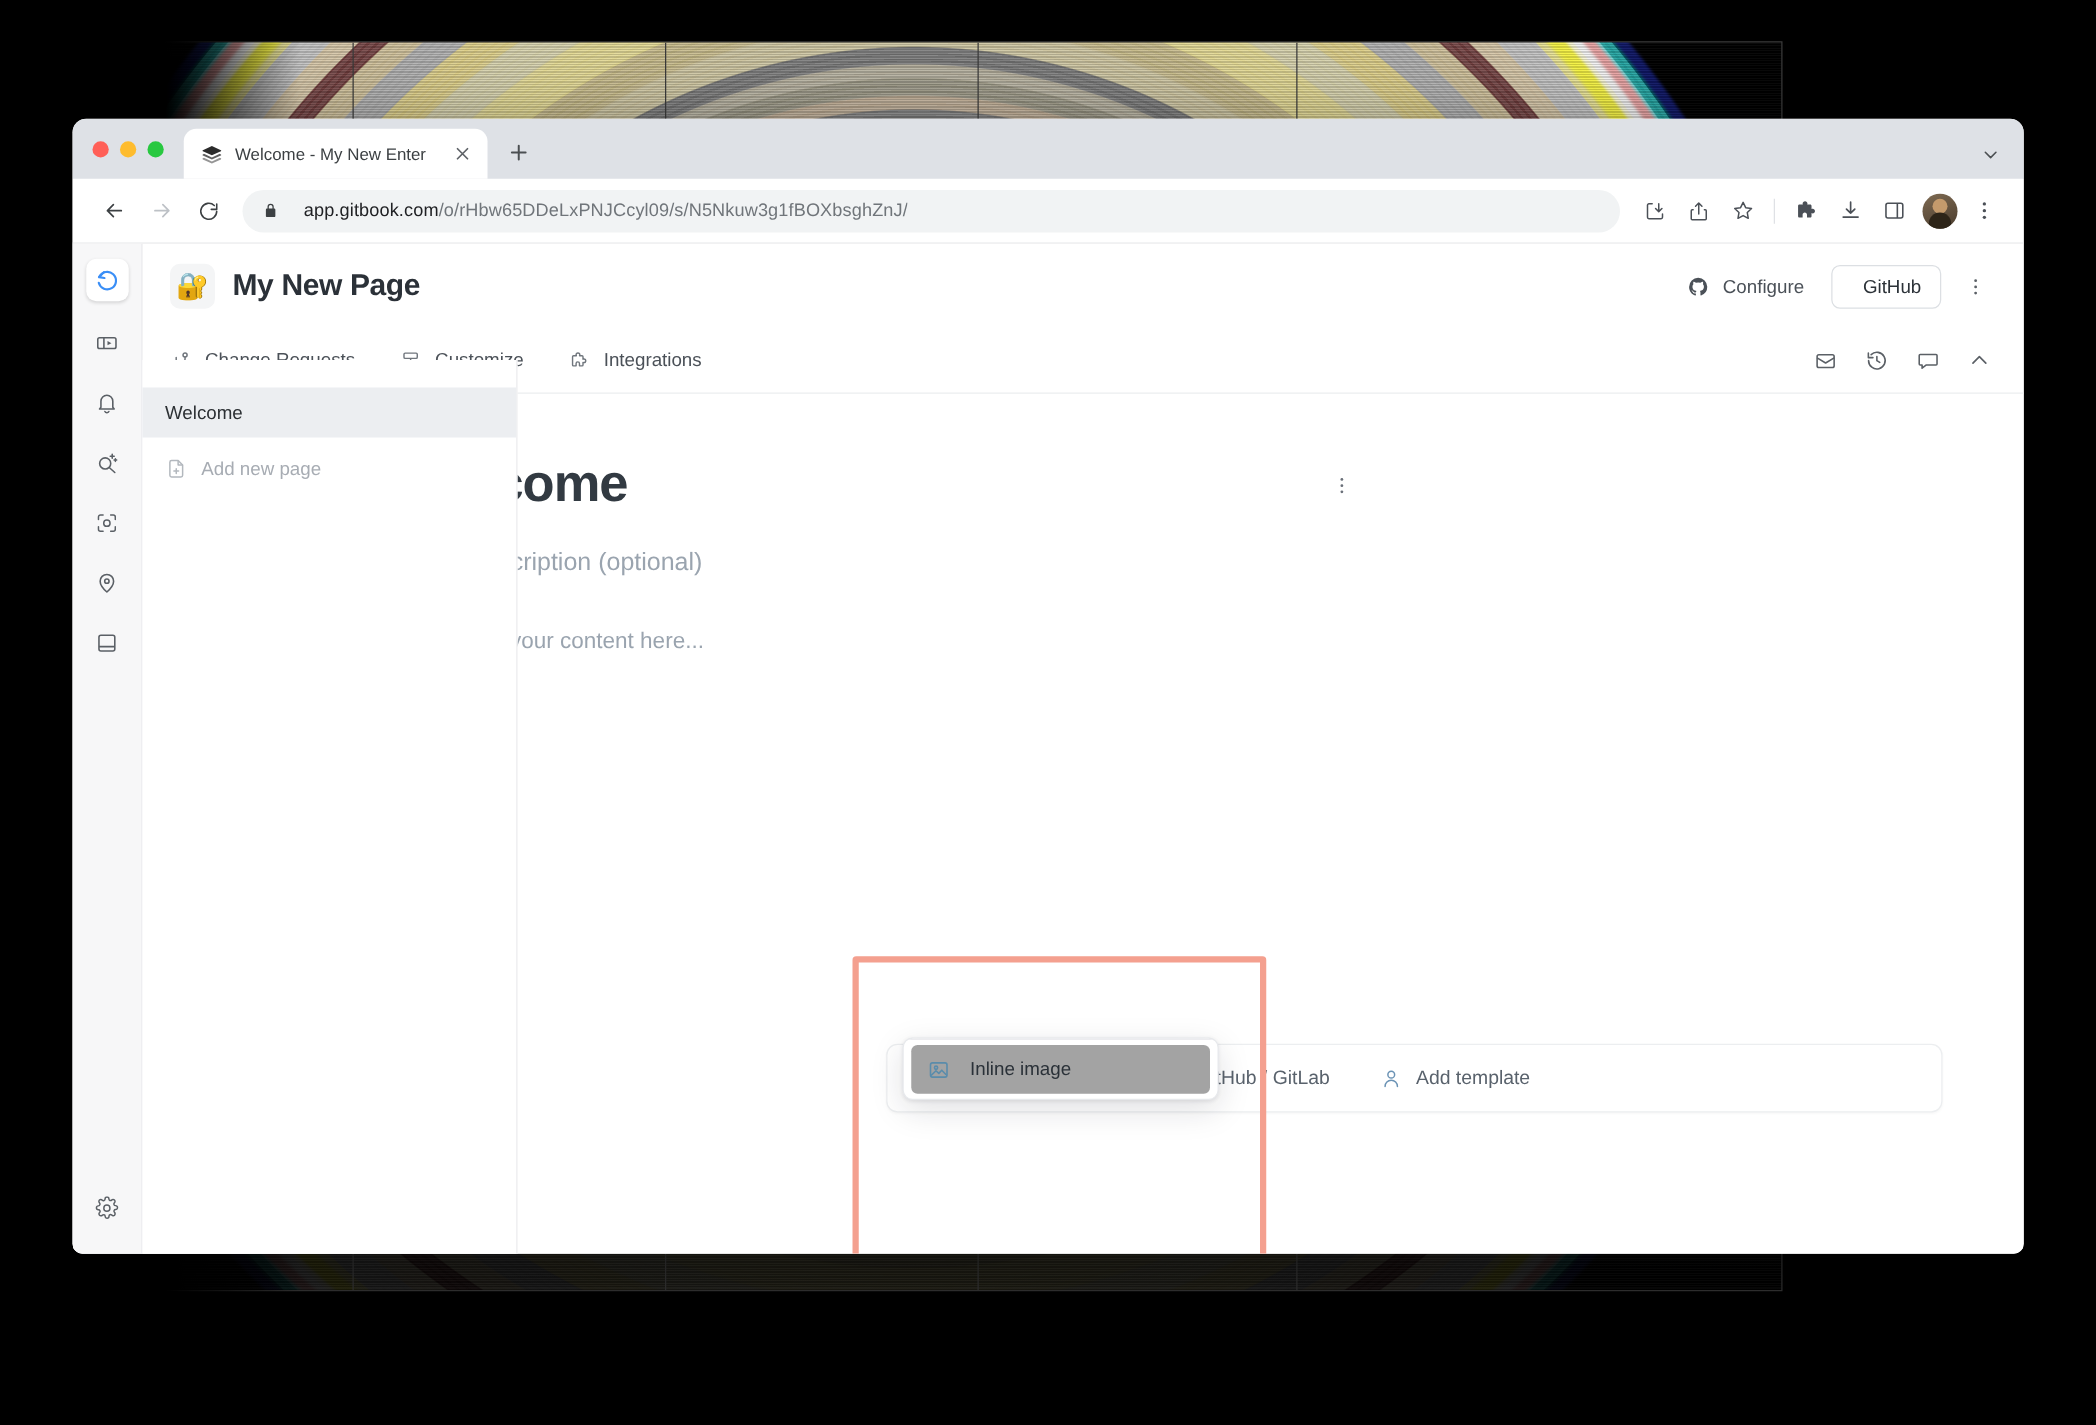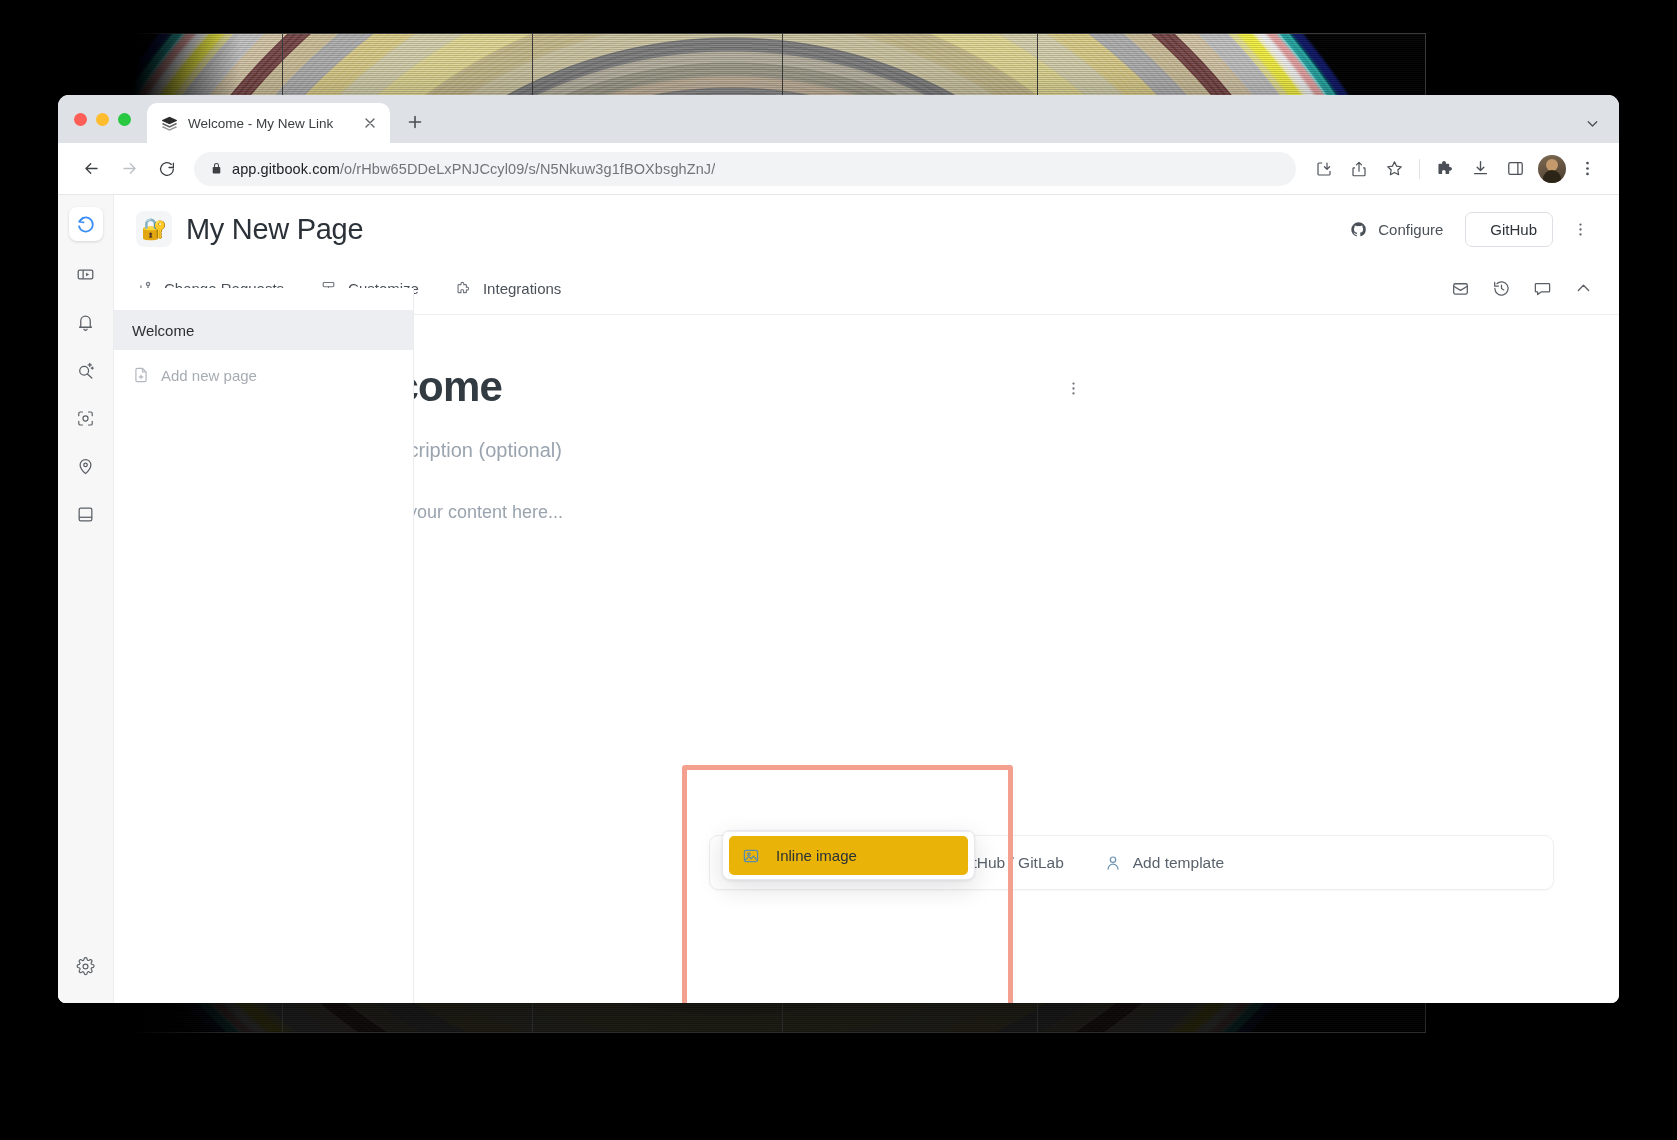--- a/index.html
+++ b/index.html
@@ -163,21 +163,21 @@
     display: flex; align-items: center; gap: 9px;
     padding: 0 16px;
     min-width: 0;
   }
   .lock-ico { width: 13px; height: 13px; color: #3c4043; flex: 0 0 13px; display: flex; }
   .urltext {
     font-size: 14.5px; color: #70757a; white-space: nowrap;
     overflow: hidden; text-overflow: ellipsis;
     letter-spacing: 0.1px;
   }
-  .urltext b { color: #202124; font-weight: 400; }
+  .urltext b { color: #202124; font-weight: 400; margin-left: 11px; }
   .omni-icons { display: flex; align-items: center; gap: 3px; }
   .omni-icons .navbtn { width: 32px; height: 32px; flex: 0 0 32px; color: #4b5057; }
   .omni-sep { width: 1px; height: 20px; background: #dfe1e5; margin: 0 6px; }
   .avatar-pill {
     width: 28px; height: 28px; border-radius: 50%;
     background: linear-gradient(160deg,#7e6a52,#4a3c2e);
     margin: 0 2px 0 4px; overflow: hidden; position: relative;
     flex: 0 0 28px;
   }
   .avatar-pill::after {
@@ -228,21 +228,21 @@
 
   .gb-header {
     height: 68px; display: flex; align-items: center;
     padding: 0 26px 0 22px; gap: 14px;
   }
   .gb-emoji-box {
     width: 36px; height: 36px; border-radius: 8px;
     background: #f4f5f6; display: flex; align-items: center; justify-content: center;
     font-size: 21px; flex: 0 0 36px;
   }
-  .gb-title { font-size: 29px; font-weight: 400; color: #2b3138; letter-spacing: -0.3px; }
+  .gb-title { font-size: 24px; font-weight: 700; color: #2b3138; letter-spacing: -0.3px; }
   .gb-header-right { margin-left: auto; display: flex; align-items: center; gap: 14px; }
   .gb-ghost {
     display: flex; align-items: center; gap: 11px;
     font-size: 15px; color: #4b5158; padding: 7px 8px;
   }
   .gb-ghost .gi { width: 17px; height: 17px; display: flex; flex: 0 0 17px; }
   .gb-share {
     display: flex; align-items: center; gap: 9px;
     font-size: 15px; color: #2c3238;
     border: 1px solid #dcdfe3; border-radius: 7px;
@@ -326,21 +326,21 @@
     display: flex; align-items: center;
     padding: 0 13px; font-size: 14.5px; color: #a3aab2;
   }
   .dd-sep { height: 1px; background: #ececef; }
   .dd-group { padding: 4px 6px; }
   .dd-item {
     height: 39px; display: flex; align-items: center; gap: 16px;
     padding: 0 12px; border-radius: 5px;
     font-size: 15px; color: #2a3138; font-weight: 500;
   }
-  .dd-item.sel { background: #eab308; }
+  .dd-item.sel { background: #a3a3a3; }
   .dd-ico { width: 19px; height: 19px; display: flex; align-items: center; justify-content: center; color: #5a8cab; flex: 0 0 19px; }
 </style>
 </head>
 <body>
 
 <div id="desktop">
   <div class="wall-frame">
     <div class="rainbow"></div>
     <div class="rainbow-outer"></div>
     <div class="haze"></div>
@@ -365,21 +365,21 @@
     </div>
 
     <div class="tab">
       <span class="tab-favicon">
         <svg viewBox="0 0 24 24" fill="currentColor">
             <path d="M12 2.5 1.8 7.2c-.5.25-.5.95 0 1.2L12 13.1l10.2-4.7c.5-.25.5-.95 0-1.2L12 2.5z"></path>
             <path d="M3.1 11.4 1.8 12c-.5.25-.5.95 0 1.2L12 17.9l10.2-4.7c.5-.25.5-.95 0-1.2l-1.3-.6-8.9 4.1-8.9-4.1z" opacity=".75"></path>
             <path d="M3.1 15.9 1.8 16.5c-.5.25-.5.95 0 1.2L12 22.4l10.2-4.7c.5-.25.5-.95 0-1.2l-1.3-.6-8.9 4.1-8.9-4.1z" opacity=".5"></path>
           </svg>
       </span>
-      <span class="tab-title">Welcome - My New Link</span>
+      <span class="tab-title">Welcome - My New Enter</span>
       <span class="tab-close">
         <svg viewBox="0 0 16 16" fill="none" stroke="currentColor" stroke-width="1.4" stroke-linecap="round">
             <path d="M4 4l8 8M12 4l-8 8"></path>
           </svg>
       </span>
     </div>
 
     <div class="newtab">
       <svg width="16" height="16" viewBox="0 0 16 16" fill="none" stroke="currentColor" stroke-width="1.6" stroke-linecap="round">
           <path d="M8 2.5v11M2.5 8h11"></path>

